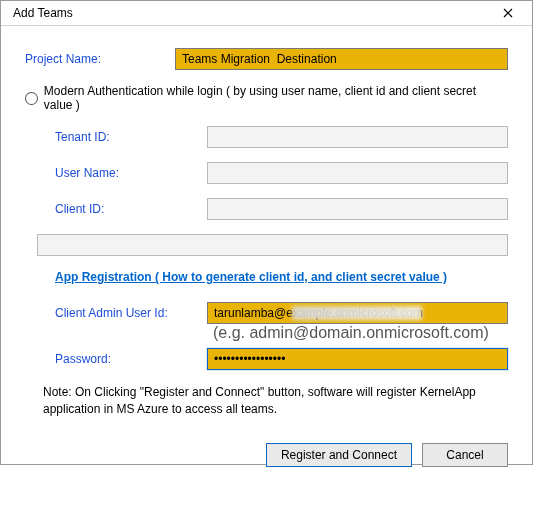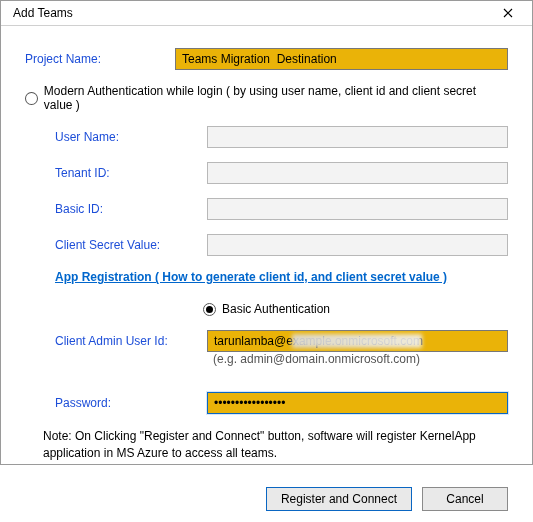--- a/index.html
+++ b/index.html
@@ -121,22 +121,22 @@
     .link {
       color: #0066cc;
       text-decoration: underline;
       cursor: pointer;
     }
     .hint {
       color: #555;
       margin-left: 170px;
       padding-left: 6px;
       margin-top: -10px;
-      margin-bottom: 26px;
-      font-size: 12px;
+      margin-bottom: 6px;
+      font-size: 16px;
     }
     .note {
       margin: 10px 0 0 18px;
       color: #000;
       font-size: 12px;
       line-height: 1.45;
     }
     .footer {
       display: flex;
       justify-content: flex-end;
@@ -187,44 +187,39 @@
       <input class="textbox" value="Teams Migration  Destination" style="">
     </div>
 
     <div class="radio-row">
       <span class="radio"></span>
       <span class="radio-label">Modern Authentication while login ( by using user name, client id and client secret value )</span>
     </div>
 
     <div class="group">
       <div class="row">
+        <span class="lbl sub">Tenant ID:</span>
+        <input class="textbox disabled" disabled="" value="" style="">
+      </div>
+      <div class="row">
         <span class="lbl sub">User Name:</span>
         <input class="textbox disabled" disabled="" value="" style="">
       </div>
       <div class="row">
-        <span class="lbl sub">Tenant ID:</span>
-        <input class="textbox disabled" disabled="" value="" style="">
-      </div>
-      <div class="row">
-        <span class="lbl sub">Basic ID:</span>
-        <input class="textbox disabled" disabled="" value="" style="">
-      </div>
-      <div class="row">
-        <span class="lbl sub">Client Secret Value:</span>
+        <span class="lbl sub">Client ID:</span>
+        <input class="textbox disabled" disabled="" value="" style="">
+      </div>
+      <div class="row">
         <input class="textbox disabled" disabled="" value="" style="">
       </div>
       <div class="link-row">
         <span class="link">App Registration ( How to generate client id, and client secret value )</span>
       </div>
     </div>
 
-    <div class="radio-row">
-      <span class="radio checked"></span>
-      <span class="radio-label">Basic Authentication</span>
-    </div>
 
     <div class="group">
       <div class="row tight" style="position:relative;">
         <span class="lbl sub">Client Admin User Id:</span>
         <input class="textbox" value="tarunlamba@example.onmicrosoft.com" style="">
         <span class="blur-overlay" style="left:255px; width:130px; top:4px;"></span>
       </div>
       <div class="hint">(e.g. admin@domain.onmicrosoft.com)</div>
 
       <div class="row">

